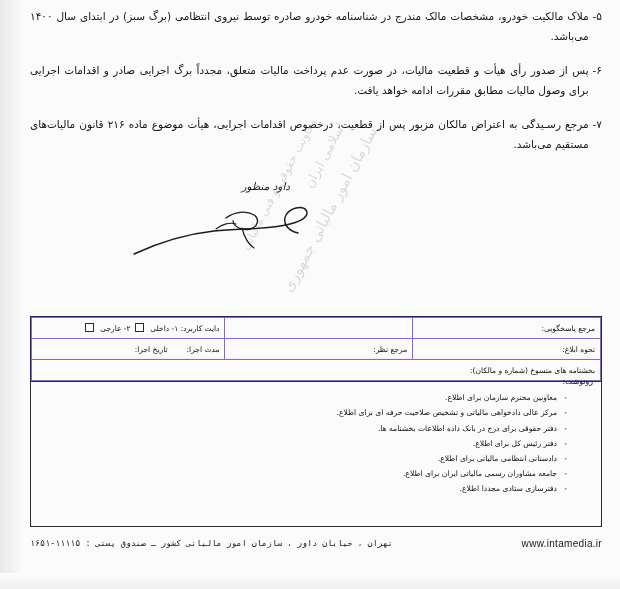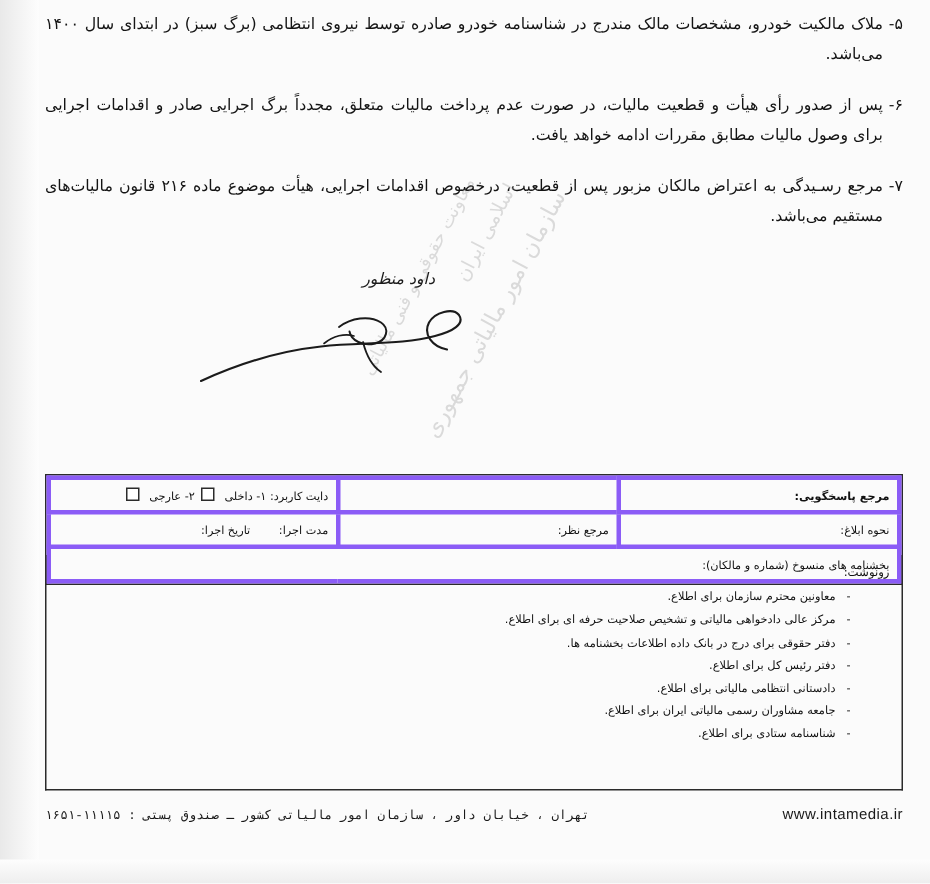--- a/index.html
+++ b/index.html
@@ -122,21 +122,21 @@
     border: 1px solid #2b2b2b;
     border-collapse: collapse;
   }
   table.ft {
     width: 100%;
     border-collapse: collapse;
     font-size: 7.5px;
     color: #111;
   }
   table.ft td {
-    border: 3px solid #8b5cf6;
+    border: 1px solid #8b5cf6;
     padding: 3px 5px;
     height: 14px;
     vertical-align: middle;
     white-space: nowrap;
   }
   .cb {
     display: inline-block;
     width: 7px;
     height: 7px;
     border: 1px solid #2b2b2b;
@@ -248,21 +248,21 @@
         <path d="M112 30 C 114 38, 118 46, 124 50" stroke="#1b1b1b" stroke-width="1.2" fill="none" stroke-linecap="round"></path>
         <path d="M86 31 C 92 26, 100 24, 106 26" stroke="#1b1b1b" stroke-width="1.1" fill="none" stroke-linecap="round"></path>
       </svg>
     </div>
   </div>
 
   <div class="form-table">
     <table class="ft">
       <tbody>
         <tr>
-          <td style="width:33%;font-weight:bold;">
+          <td style="width:33%;">
             <span>مرجع پاسخگویی:</span>
           </td>
           <td style="width:33%;"></td>
           <td style="width:34%;">
             <span>دایت کاربرد: ۱- داخلی</span>
             <span class="cb"></span>
             <span>۲- عارجی</span>
             <span class="cb"></span>
           </td>
         </tr>
@@ -290,21 +290,21 @@
 
   <div class="dist">
     <div class="dist-title">رونوشت:</div>
     <ul>
       <li>معاونین محترم سازمان برای اطلاع.</li>
       <li>مرکز عالی دادخواهی مالیاتی و تشخیص صلاحیت حرفه ای برای اطلاع.</li>
       <li>دفتر حقوقی برای درج در بانک داده اطلاعات بخشنامه ها.</li>
       <li>دفتر رئیس کل برای اطلاع.</li>
       <li>دادستانی انتظامی مالیاتی برای اطلاع.</li>
       <li>جامعه مشاوران رسمی مالیاتی ایران برای اطلاع.</li>
-      <li>شناسنامه ستادی برای اطلاع.</li>
+      <li>دفترسازی ستادی مجددا اطلاع.</li>
     </ul>
   </div>
 
   <div class="footer">
     <span class="footer-url">www.intamedia.ir</span>
     <span class="footer-addr">تهران ، خیابان داور ، سازمان امور مالیاتی کشور ـ صندوق پستی : ۱۱۱۱۵-۱۶۵۱</span>
   </div>
 
 </div>
 

